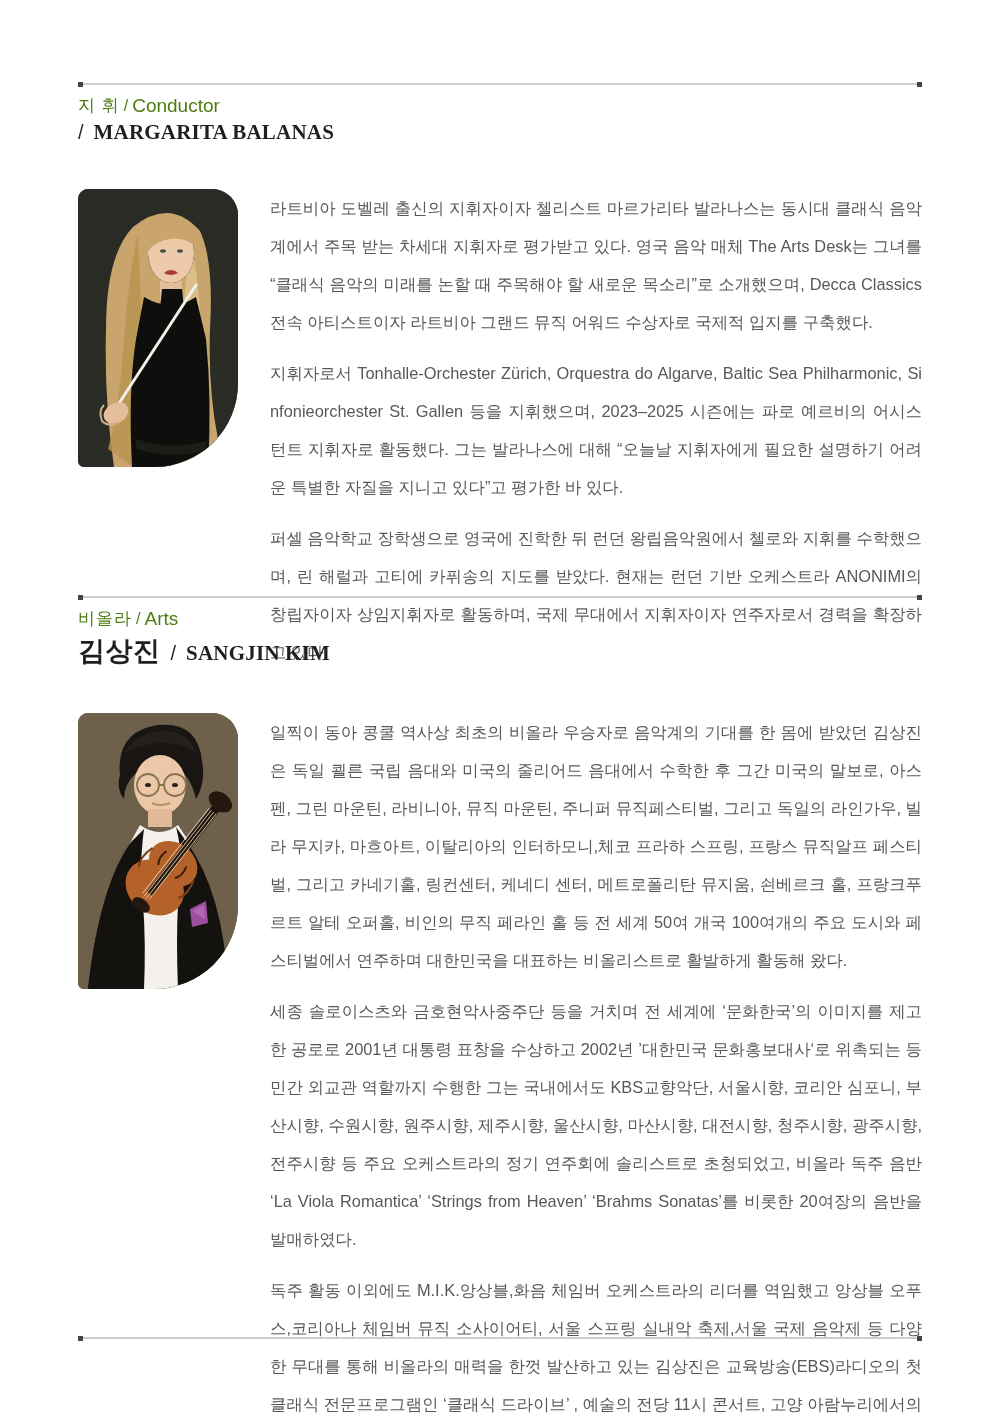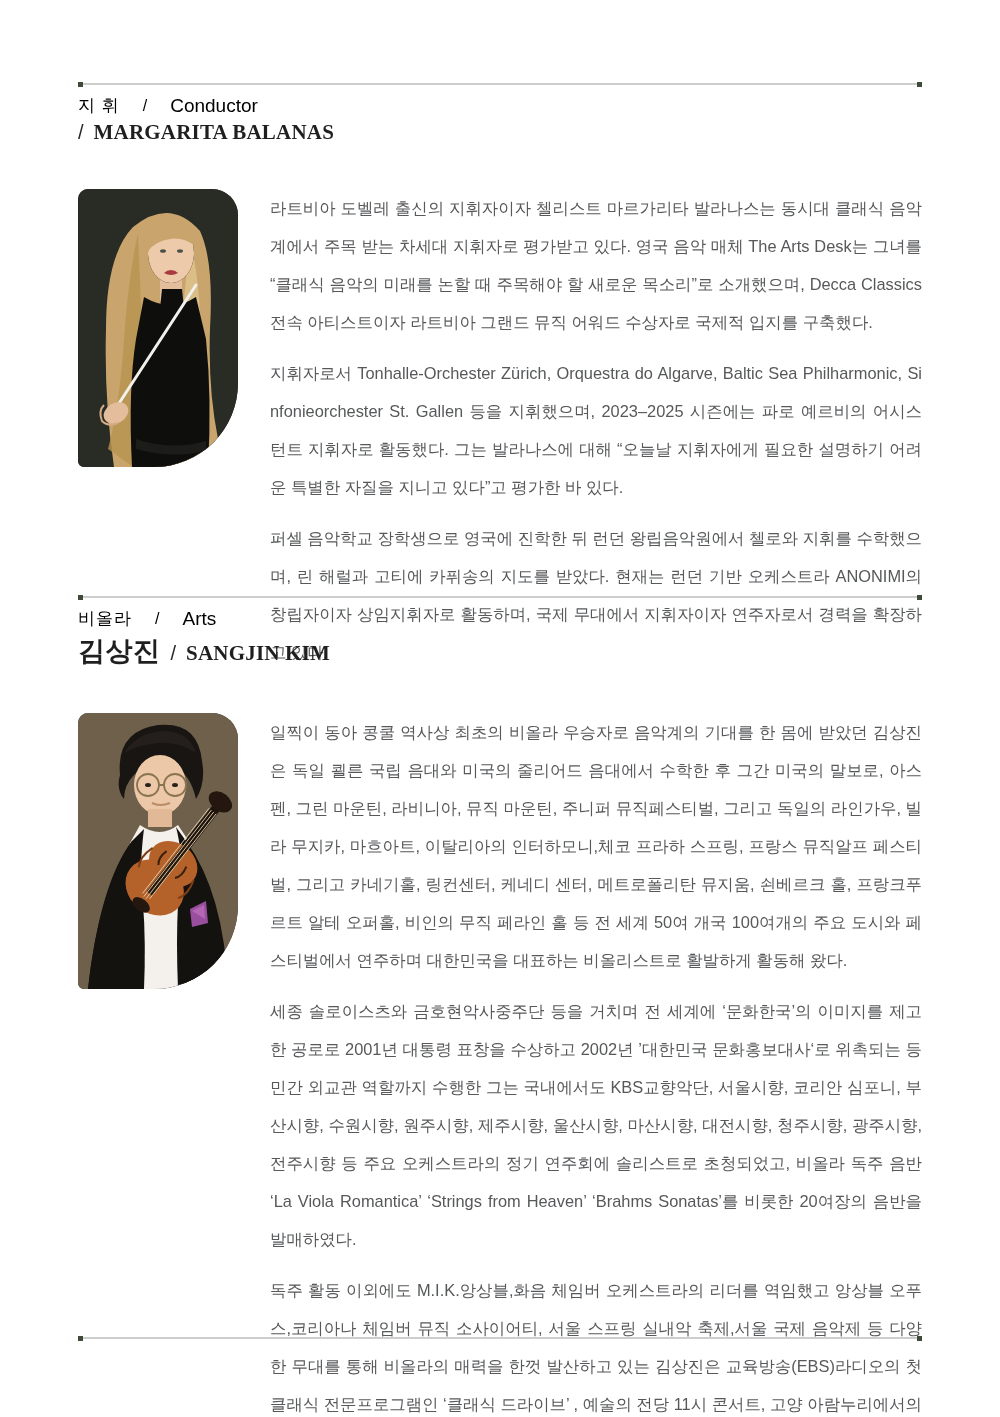--- a/index.html
+++ b/index.html
@@ -11,22 +11,22 @@
   .page{
     position:relative;width:1000px;height:1417px;background:#ffffff;overflow:hidden;
   }
   .section{position:absolute;left:78px;width:844px;}
   .divider{position:relative;height:2px;background:#cbcecb;}
   .divider::before,.divider::after{
     content:"";position:absolute;top:-1px;width:5px;height:5px;background:#3f4a3a;
   }
   .divider::before{left:0;}
   .divider::after{right:0;}
-  .role-line{margin-top:10px;display:flex;align-items:center;gap:23px;
-    color:#000000;font-size:17px;line-height:22px;}
+  .role-line{margin-top:10px;display:flex;align-items:center;gap:4px;
+    color:#4d7c0f;font-size:17px;line-height:22px;}
   .role-ko{font-weight:400;letter-spacing:1px;}
   .role-slash{font-weight:300;font-size:16px;}
   .role-en{font-size:19px;}
   .name-line{margin-top:3px;display:flex;align-items:baseline;gap:10px;color:#1f1f1f;}
   .name-ko{font-size:27px;font-weight:700;letter-spacing:0.5px;}
   .name-slash{font-size:20px;font-weight:300;color:#2a2a2a;}
   .name-en{font-size:21px;font-weight:700;letter-spacing:0.2px;font-family:Liberation Serif, serif;}
   .bio-row{margin-top:44px;display:flex;align-items:flex-start;}
   .photo{flex:0 0 160px;width:160px;overflow:hidden;
     border-radius:10px 26px 84px 6px;background:#333;}

